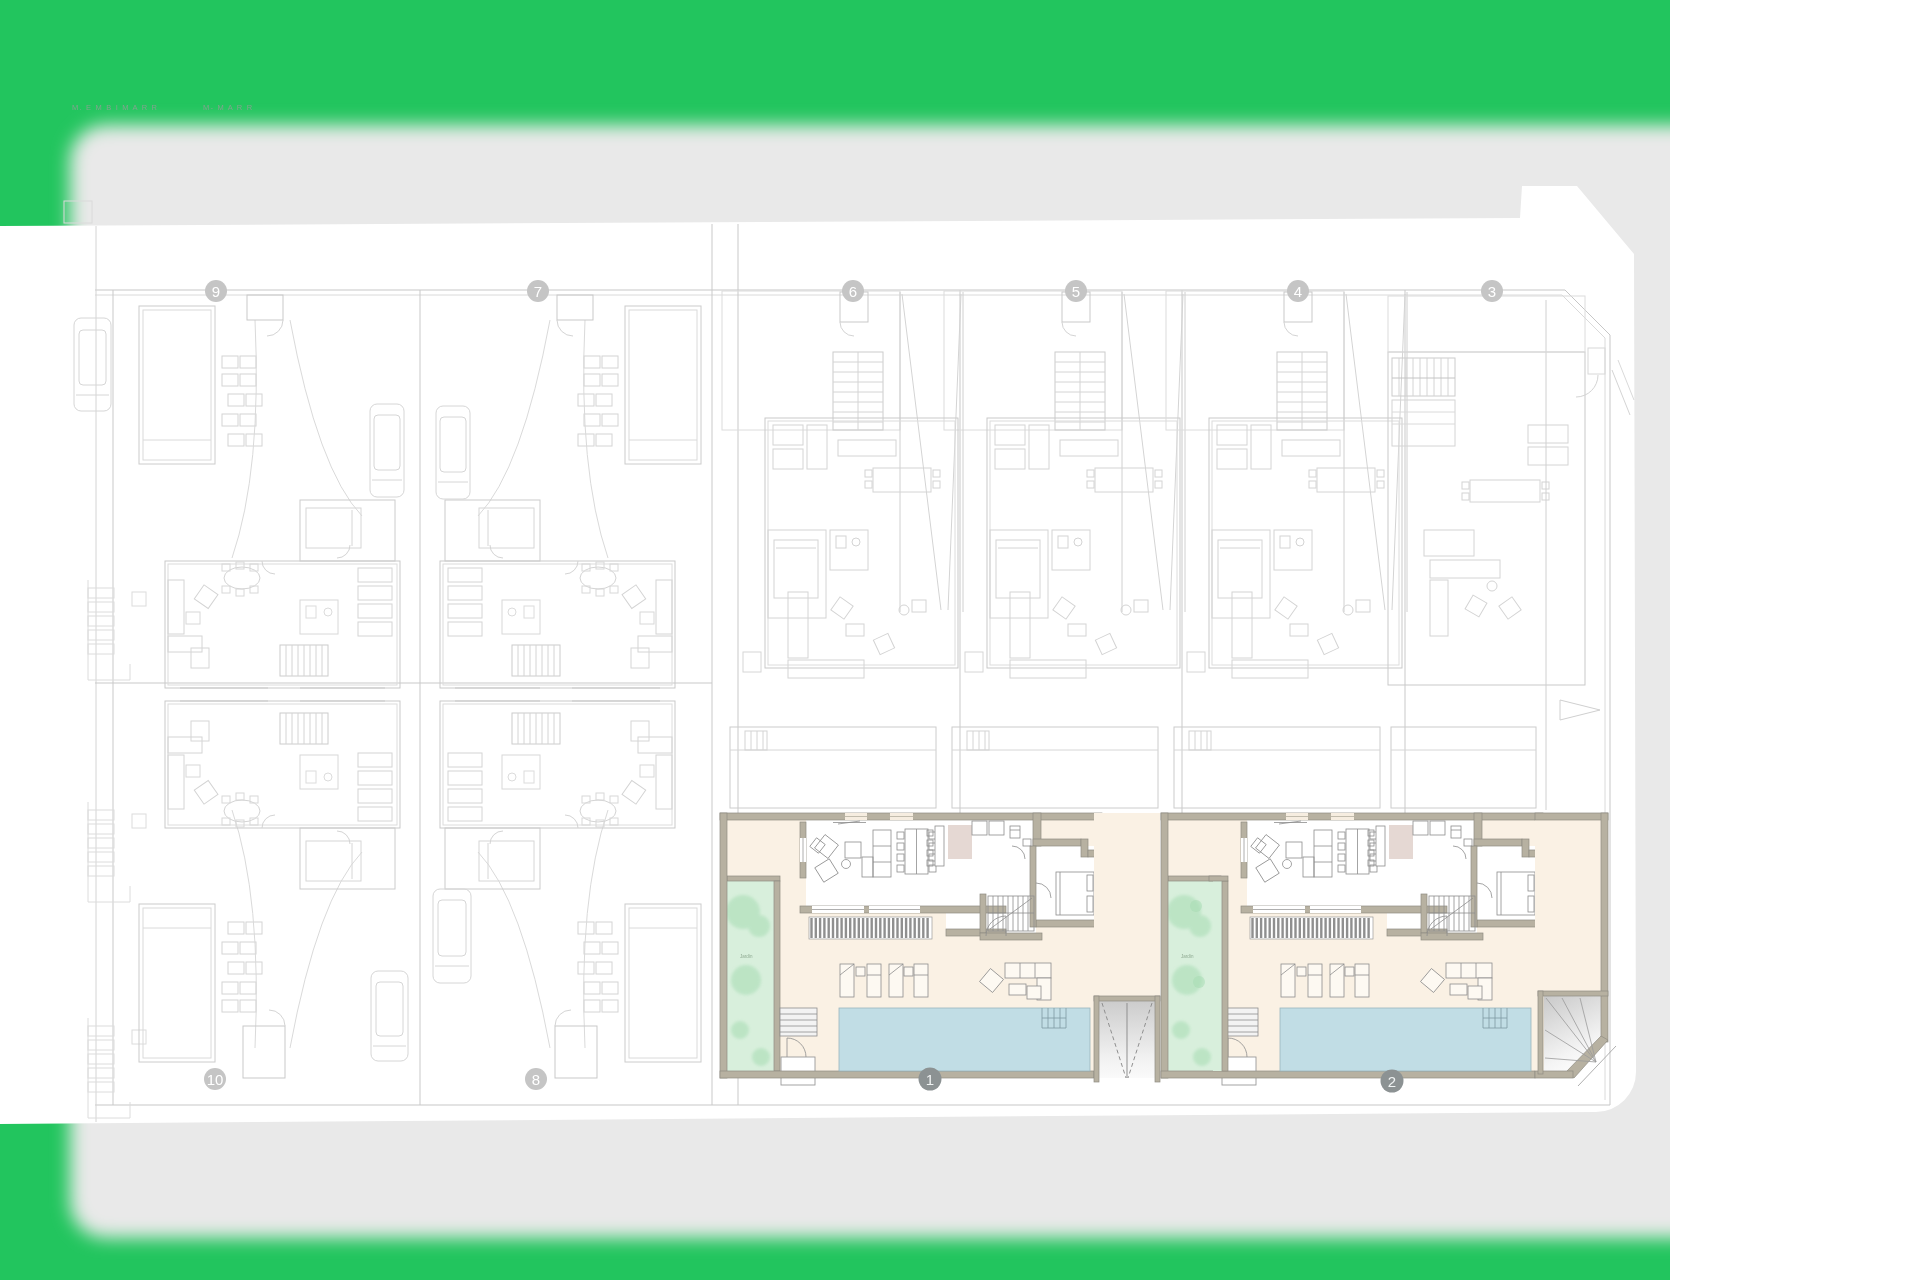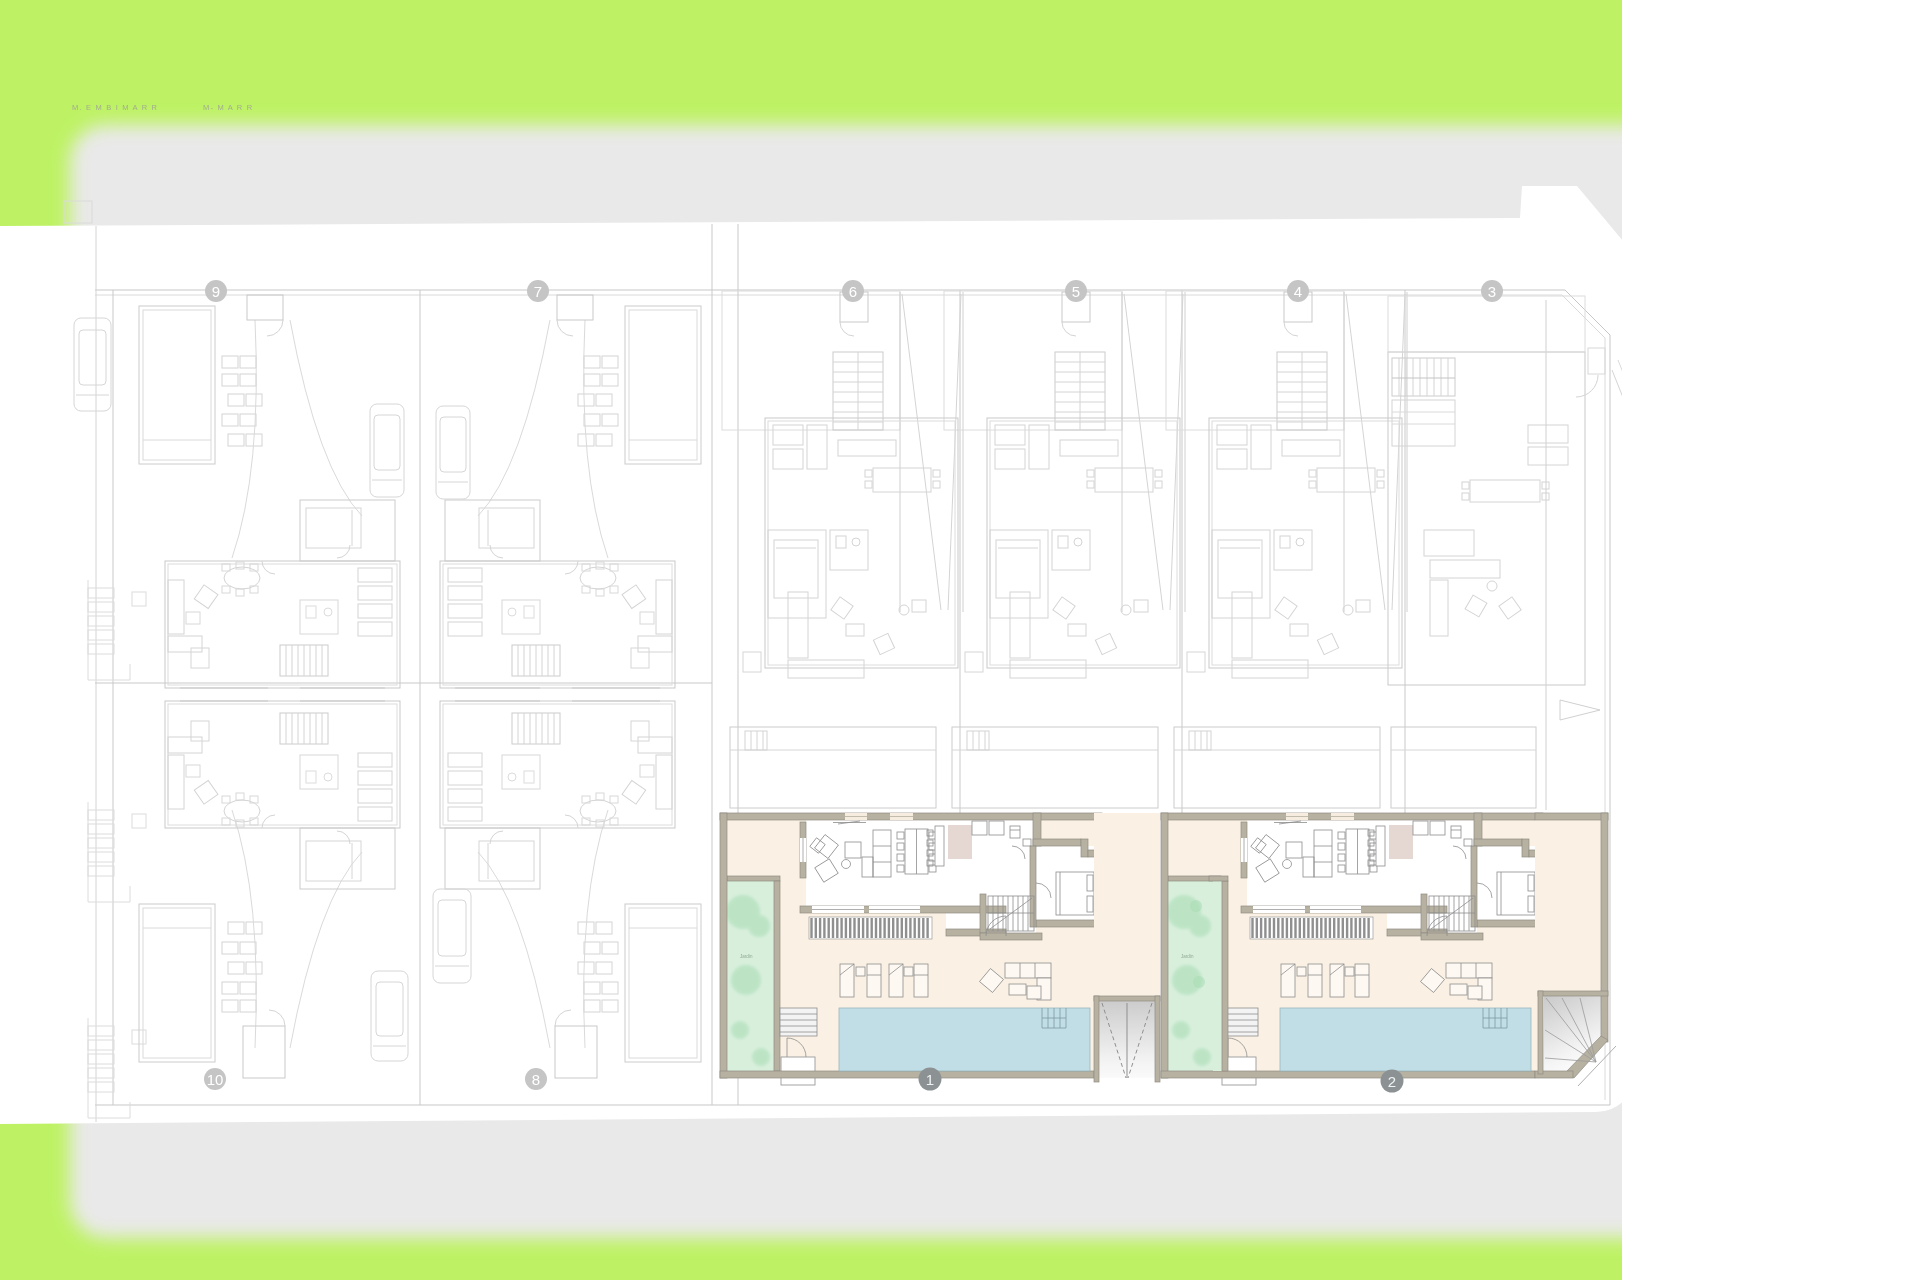--- a/index.html
+++ b/index.html
@@ -1,17 +1,17 @@
 <!DOCTYPE html>
 <html><head>
 <meta charset="utf-8">
 <style>
   html,body{margin:0;padding:0;background:#ffffff;}
-  .page{position:relative;width:1622px;height:1280px;overflow:hidden;background:#bef264;
-        font-family:"Liberation Sans", sans-serif;}
+  .page{position:relative;width:1622px;height:1280px;overflow:hidden;background:#22c55e;
+        font-family:"Liberation Sans", sans-serif;padding-left:48px;}
   svg{position:absolute;left:0;top:0;}
 </style>
 </head>
 <body>
 <div class="page">
 <svg width="1920" height="1280" viewBox="0 0 1920 1280">
 <defs>
   <filter id="soft" x="-10%" y="-10%" width="120%" height="120%">
           <feGaussianBlur stdDeviation="9"></feGaussianBlur>
         </filter>

